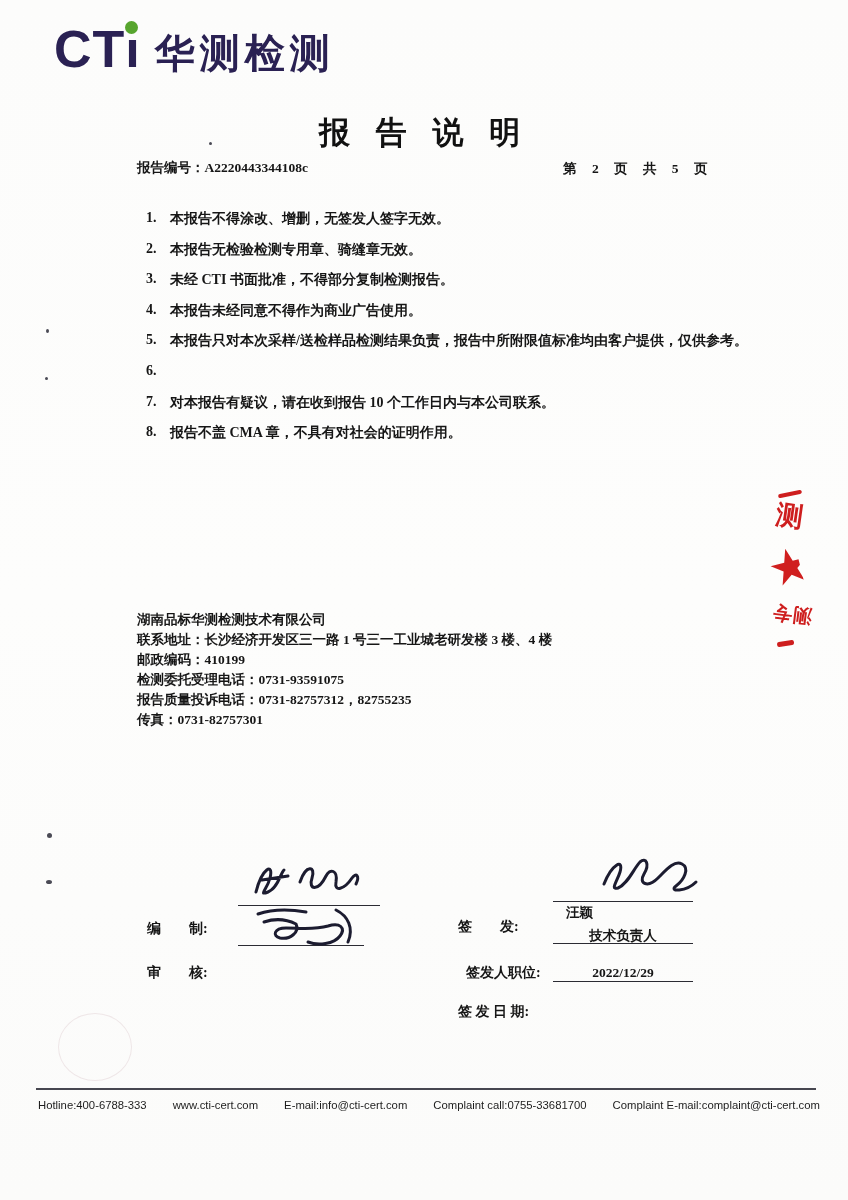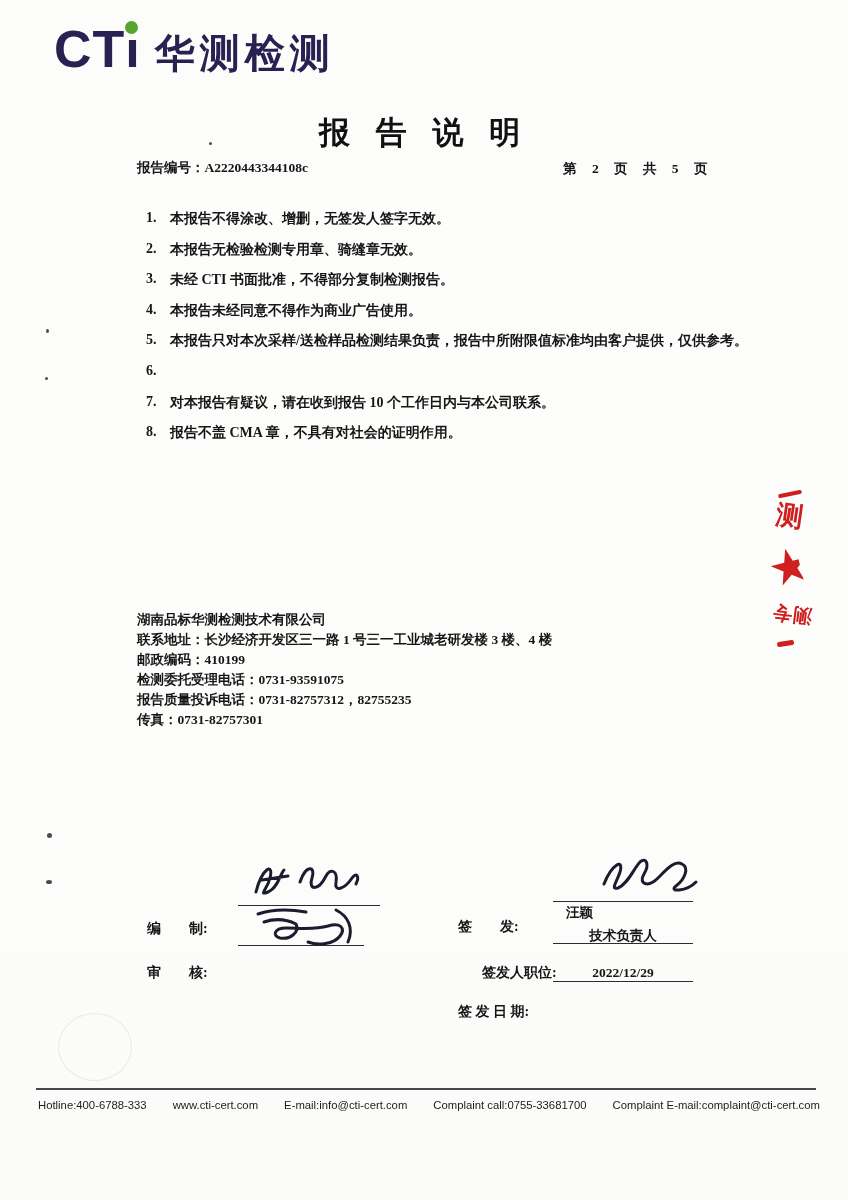--- a/index.html
+++ b/index.html
@@ -165,21 +165,21 @@
     <path d="M92,10 C104,16 110,28 104,42"></path>
   </svg>
 
   <div class="so-label" style="left:458px; top:882px;">签　　发:</div>
   <div class="so-line" style="left:553px; top:864px; width:140px; height:38px;"></div>
   <div class="so-value" style="left:566px; top:884px; text-align:left;margin-top:20px;">汪颖</div>
   <svg class="sig-svg" style="left:596px; top:848px;" width="110" height="52" viewBox="0 0 110 52">
     <path d="M8,36 C16,16 28,10 24,24 C21,34 14,42 22,40 C32,36 38,20 44,14 C50,9 54,16 48,26 C42,36 52,40 62,30 C70,22 78,12 86,16 C94,20 88,32 80,38 C72,44 90,44 100,34"></path>
   </svg>
 
-  <div class="so-label" style="left:482px; top:928px;">签发人职位:</div>
+  <div class="so-label" style="left:466px; top:928px;">签发人职位:</div>
   <div class="so-line" style="left:553px; top:908px; width:140px; height:36px;"></div>
   <div class="so-value" style="left:553px; top:927px; width:140px;">技术负责人</div>
 
   <div class="so-label" style="left:458px; top:967px;">签 发 日 期:</div>
   <div class="so-line" style="left:553px; top:947px; width:140px; height:35px;"></div>
   <div class="so-value" style="left:553px; top:965px; width:140px;">2022/12/29</div>
 
   <div class="stamp-bar" style="left:778px; top:492px; width:24px; height:4px; transform:rotate(-12deg);"></div>
   <div class="stamp-frag" style="left:776px; top:498px; font-size:27px; transform:rotate(8deg);">测</div>
   <div class="stamp-star" style="left:768px; top:538px; font-size:48px; transform:rotate(-14deg); clip-path:inset(6% 26% 8% 0);">★</div>

